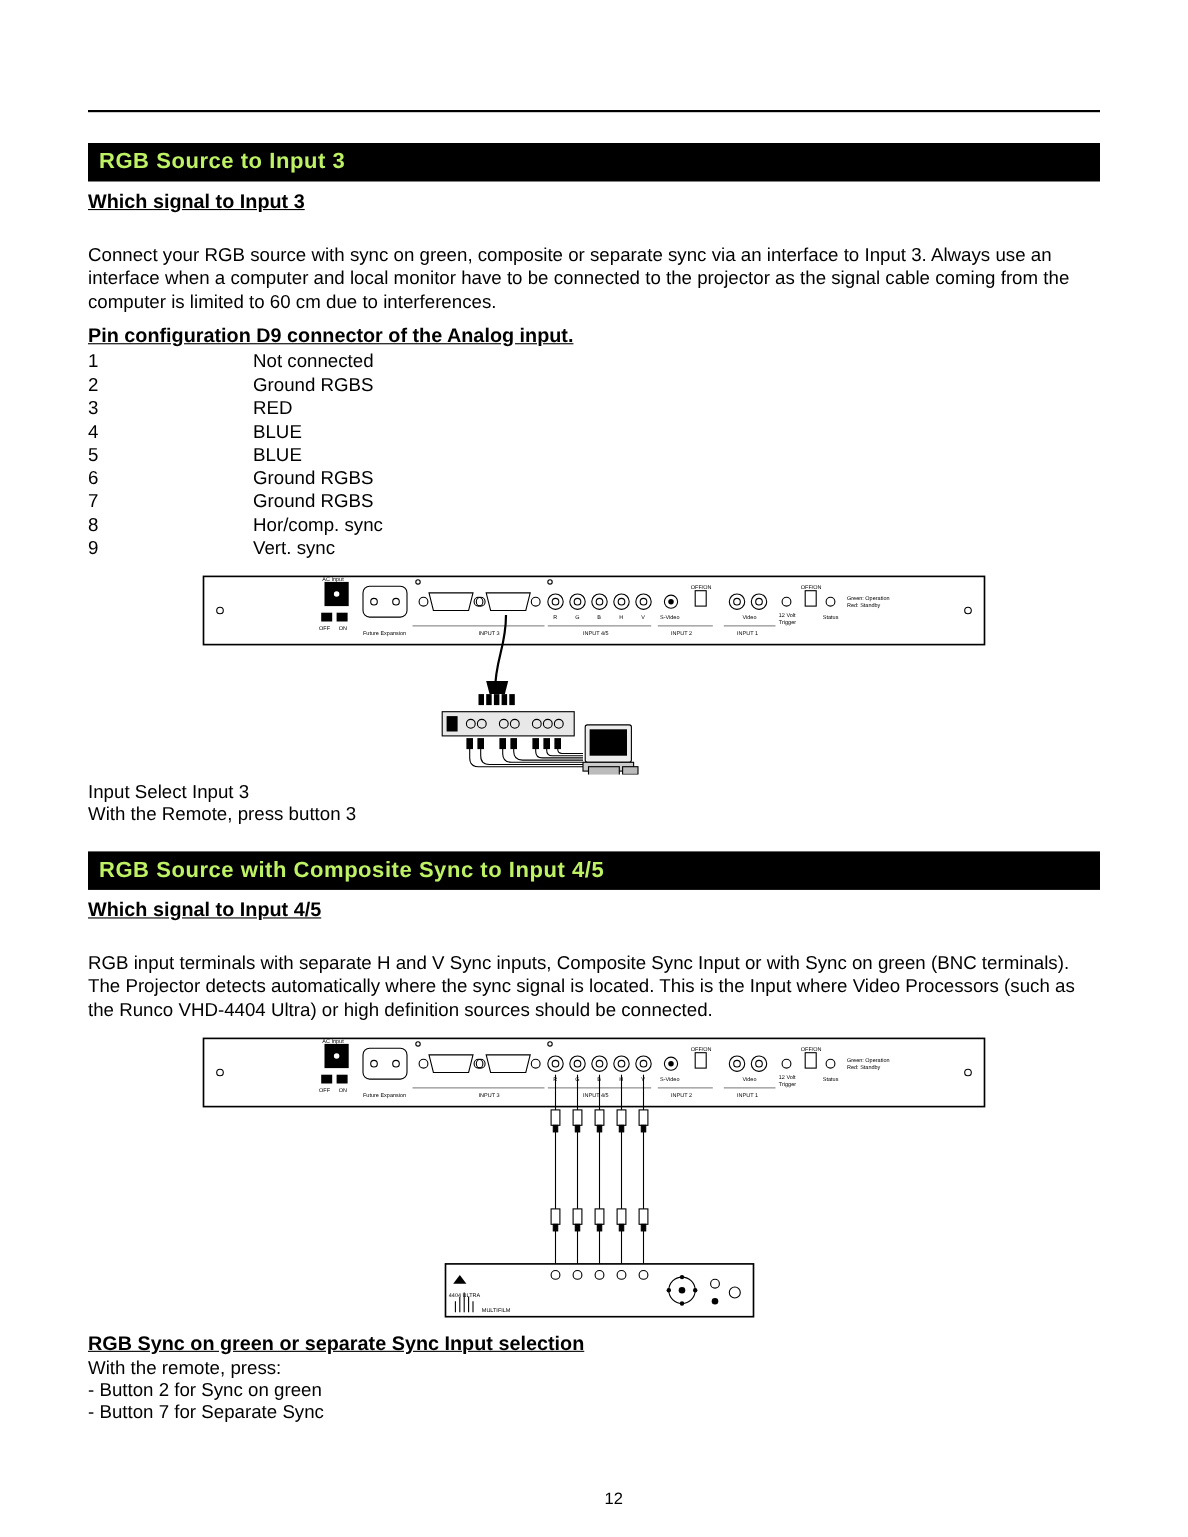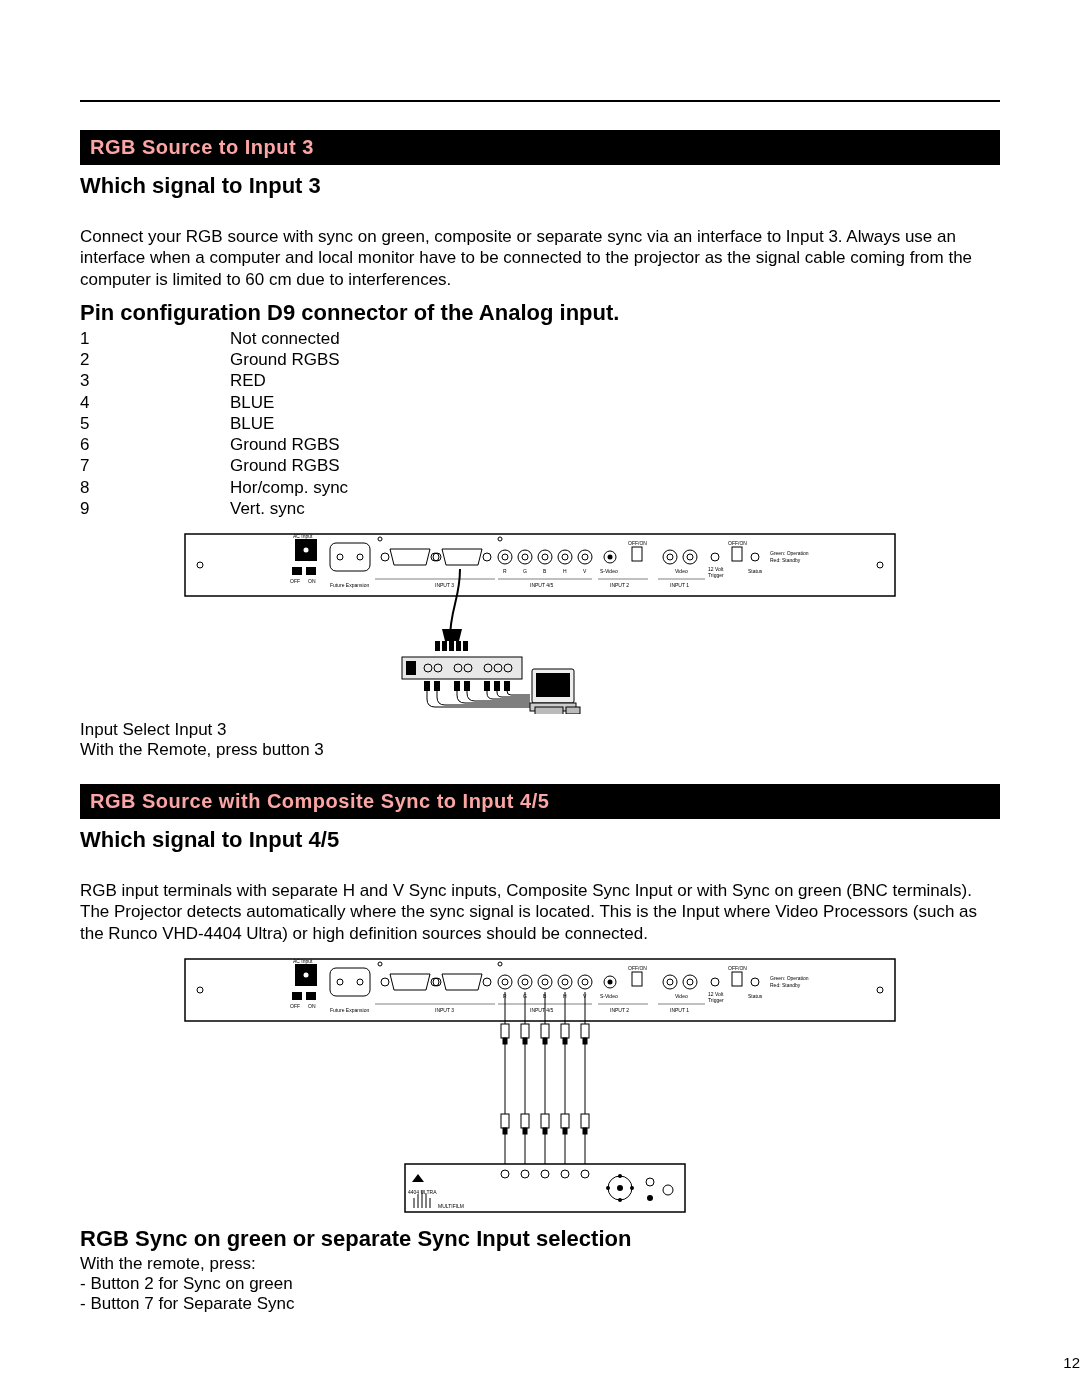--- a/index.html
+++ b/index.html
@@ -9,32 +9,33 @@
     background: #fff;
     font-family: Arial, Helvetica, sans-serif;
     font-size: 17px;
     color: #000;
     padding: 100px 80px 0 80px;
     position: relative;
   }
   .rule { border-top: 2px solid #000; margin-bottom: 28px; }
   .blackbar {
     background: #000;
-    color: #fca5a5;
+    color: #bef264;
     font-weight: bold;
     font-family: Arial, Helvetica, sans-serif;
     font-size: 20px;
     padding: 6px 10px;
     margin: 6px 0 8px 0;
     letter-spacing: 0.5px;
   }
   .uhead {
     font-weight: bold;
+    text-decoration: underline;
     font-family: Arial, Helvetica, sans-serif;
-    font-size: 22px;
+    font-size: 18px;
     margin-top: 6px;
     margin-bottom: 2px;
   }
   .para {
     line-height: 1.25;
     margin-bottom: 10px;
     margin-top: 27px;
   }
   .pinrow {
     display: flex;
@@ -57,21 +58,21 @@
   .panel-label {
     font-family: Arial, Helvetica, sans-serif;
     font-size: 6px;
     fill: #000;
   }
   .tiny { font-size: 5px; }
   .pagenum {
     position: absolute;
     bottom: 26px;
     left: 0; right: 0;
-    text-align: right;
+    text-align: center;
     font-size: 15px;
     padding-left: 36px;
   }
 </style>
 </head>
 <body>
 
 <div class="rule"></div>
 
 <div class="blackbar">RGB Source to Input 3</div>

